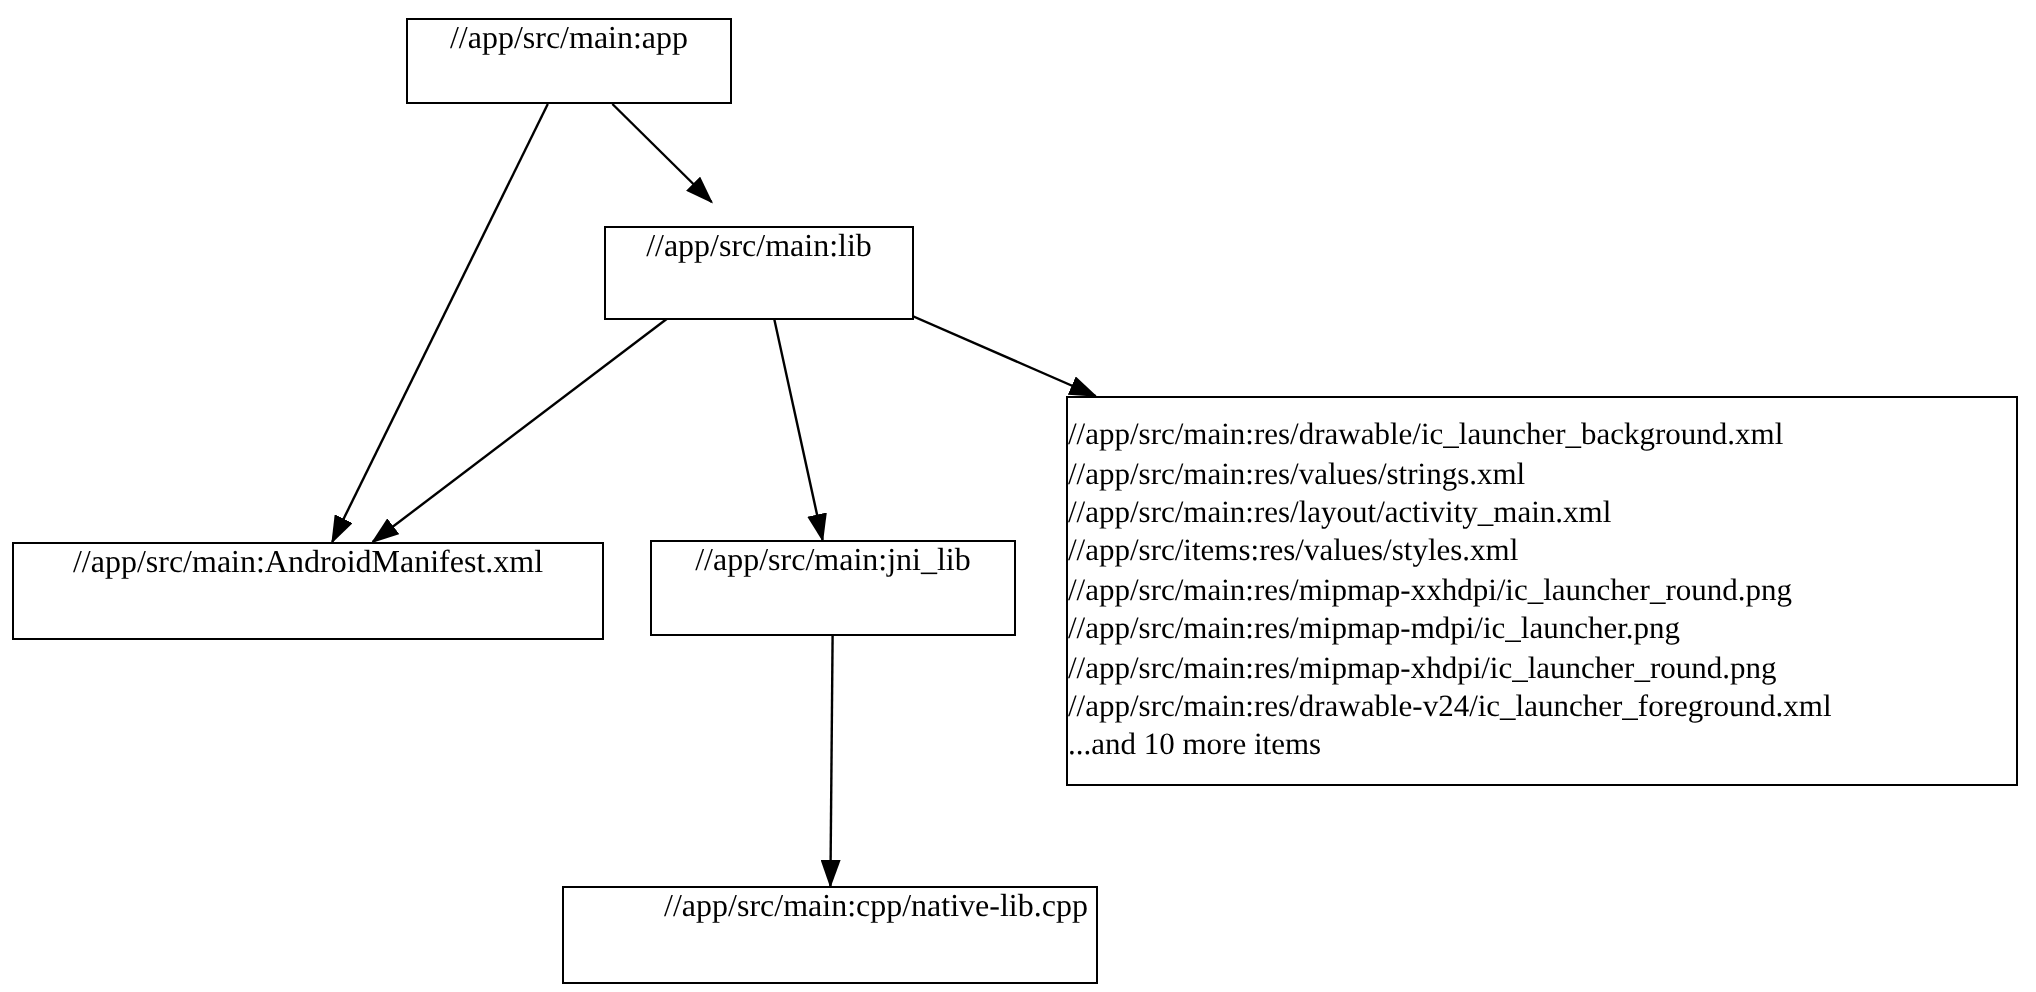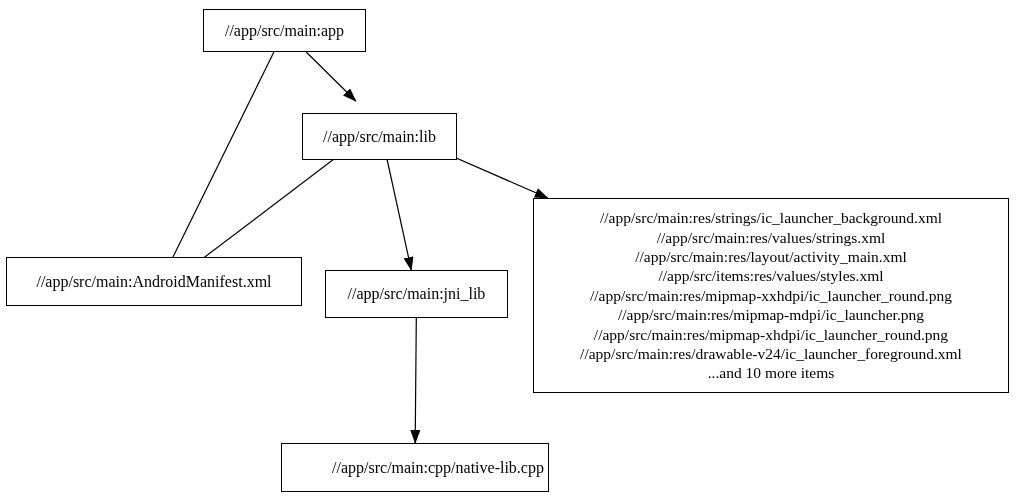--- a/index.html
+++ b/index.html
@@ -16,35 +16,35 @@
     position: absolute;
     left: 0; top: 0;
     width: 1018px; height: 496px;
   }
   .node {
     position: absolute;
     box-sizing: border-box;
     border: 1px solid #000000;
     background: #ffffff;
     display: flex;
-    align-items: center;
+    align-items: flex-start;
     justify-content: center;
     text-align: center;
     font-size: 16px;
     line-height: 1.2;
     white-space: nowrap;
   }
   .node.multiline {
     flex-direction: column;
     font-size: 15.5px;
     line-height: 19.4px;
   }
   #node-app     { left: 203px; top: 9px;   width: 163px; height: 43px; }
   #node-lib     { left: 302px; top: 101px; width: 155px; height: 47px; margin-top: 12px; }
-  #node-manifest{ left: 6px;   top: 257px; width: 296px; height: 49px; }
+  #node-manifest{ left: 6px;   top: 271px; width: 296px; height: 49px; }
   #node-jni-lib { left: 325px; top: 270px; width: 183px; height: 48px; }
   #node-res     { left: 533px; top: 198px; width: 476px; height: 195px; }
   #node-cpp     { left: 281px; top: 443px; width: 268px; height: 49px; padding-left: 46px; }
 </style>
 </head>
 <body>
 
 <div id="canvas">
 
   <svg id="edge-layer" viewBox="0 0 1018 496" xmlns="http://www.w3.org/2000/svg">
@@ -71,21 +71,21 @@
 
   <div class="node" id="node-manifest">
     <span>//app/src/main:AndroidManifest.xml</span>
   </div>
 
   <div class="node" id="node-jni-lib">
     <span>//app/src/main:jni_lib</span>
   </div>
 
   <div class="node multiline" id="node-res">
-    <div>//app/src/main:res/strings/ic_launcher_background.xml</div>
+    <div>//app/src/main:res/drawable/ic_launcher_background.xml</div>
     <div>//app/src/main:res/values/strings.xml</div>
     <div>//app/src/main:res/layout/activity_main.xml</div>
     <div>//app/src/items:res/values/styles.xml</div>
     <div>//app/src/main:res/mipmap-xxhdpi/ic_launcher_round.png</div>
     <div>//app/src/main:res/mipmap-mdpi/ic_launcher.png</div>
     <div>//app/src/main:res/mipmap-xhdpi/ic_launcher_round.png</div>
     <div>//app/src/main:res/drawable-v24/ic_launcher_foreground.xml</div>
     <div>...and 10 more items</div>
   </div>
 

